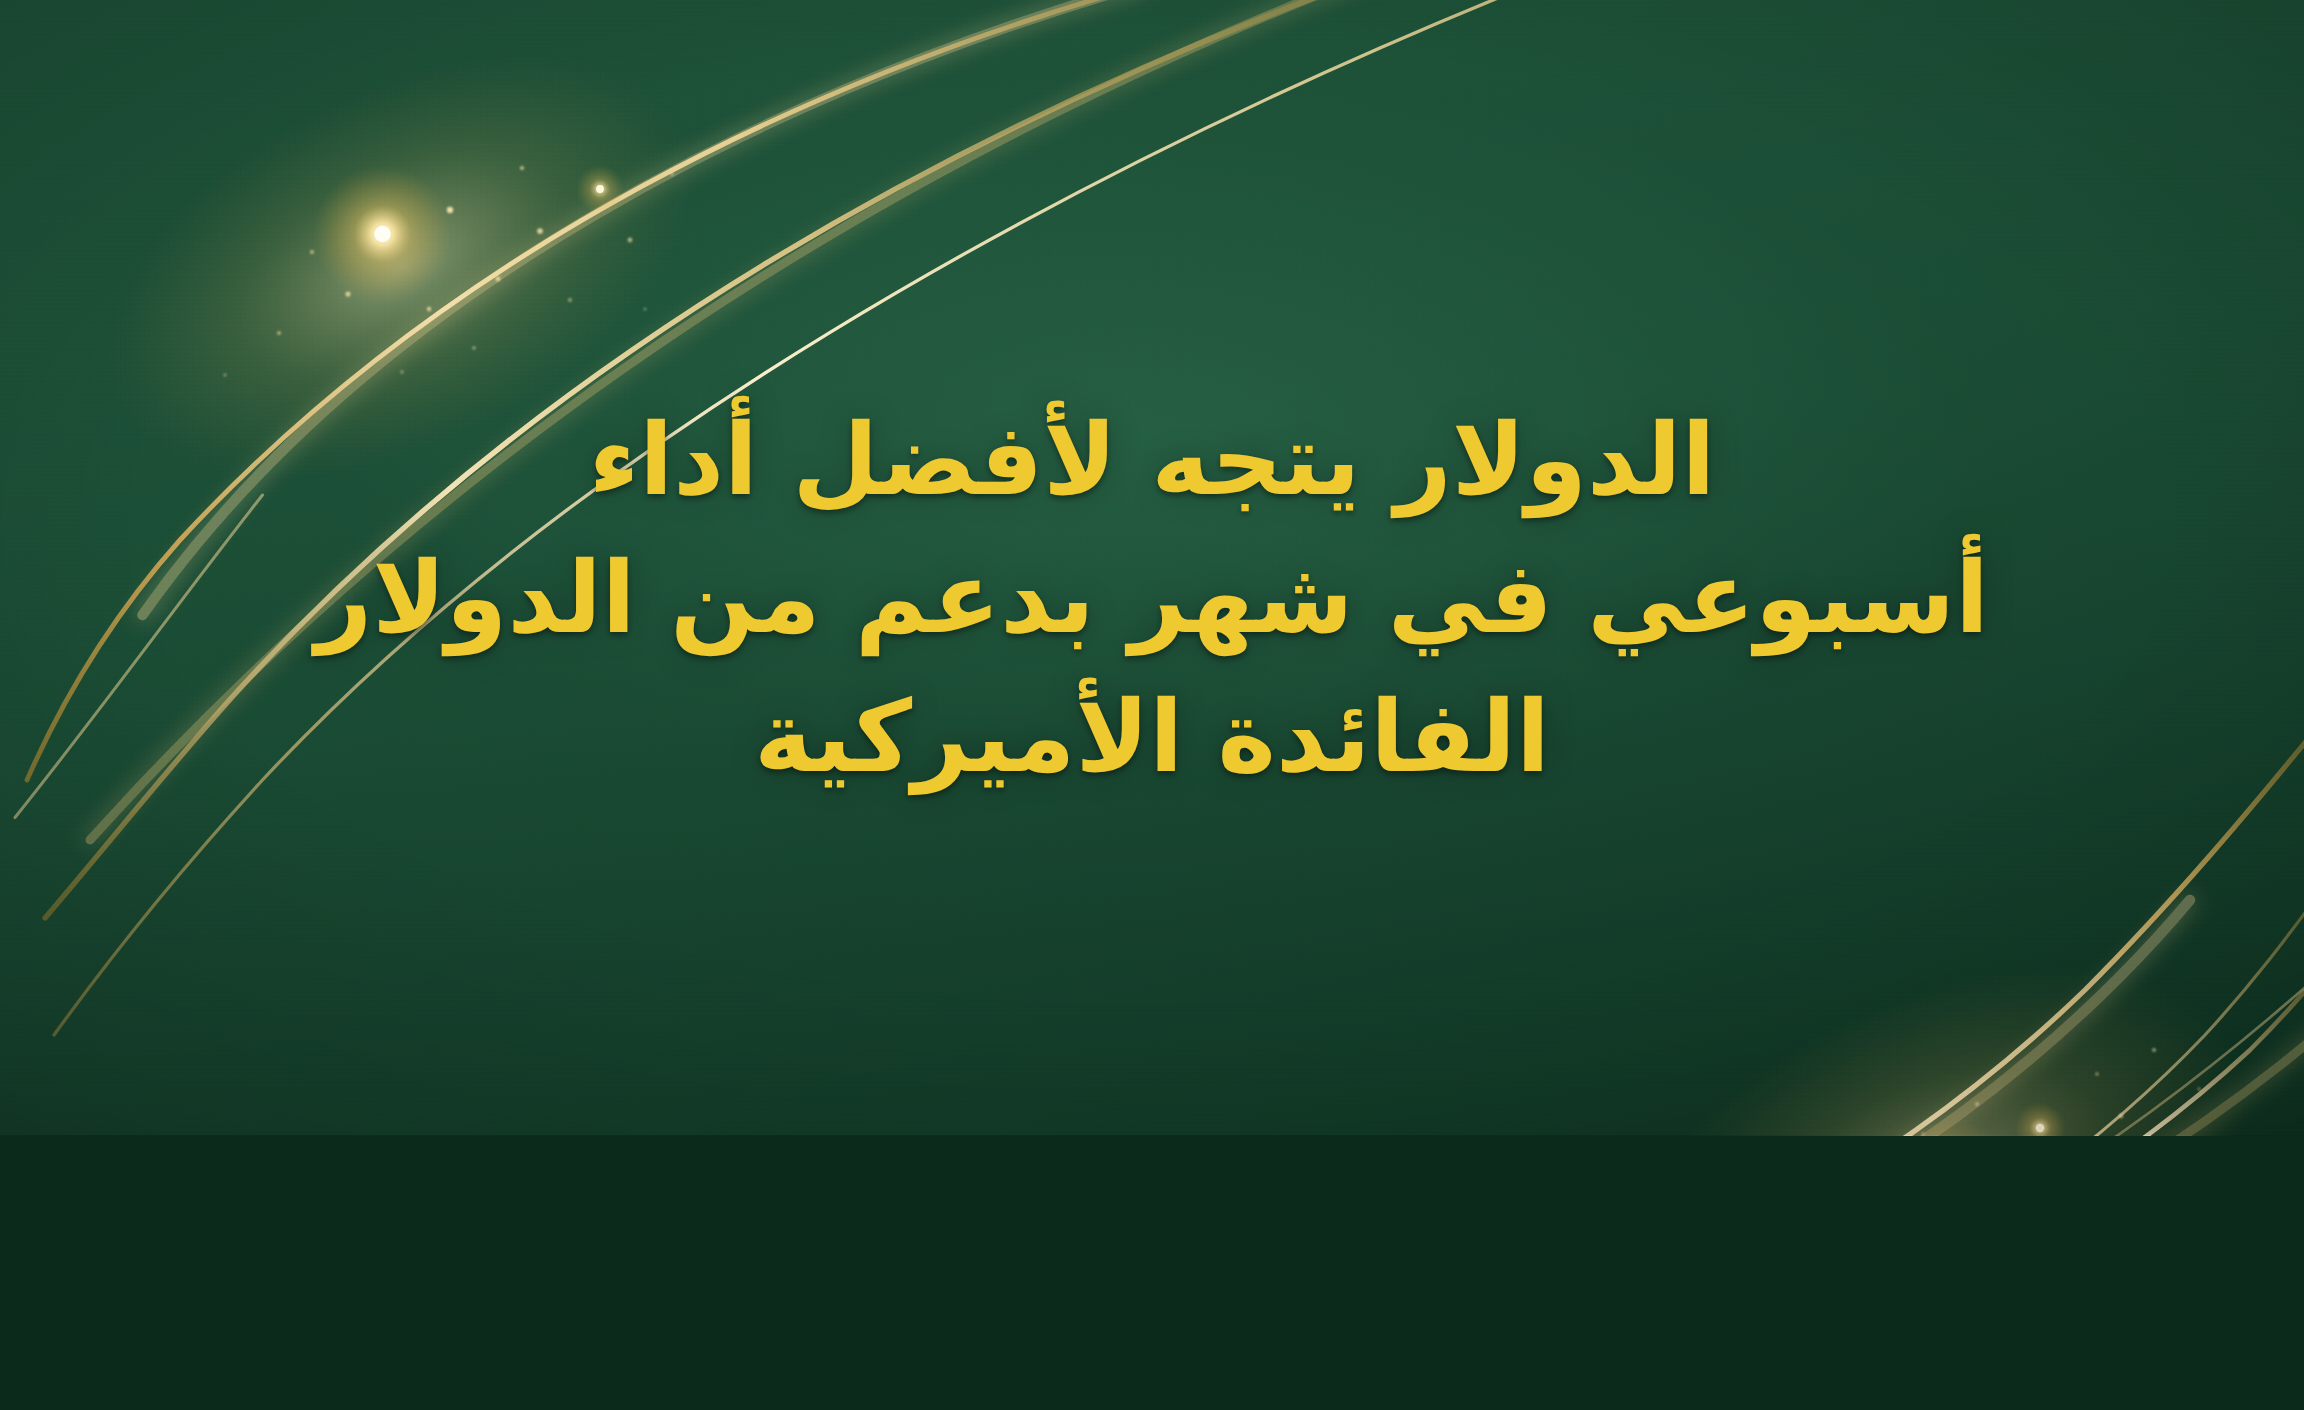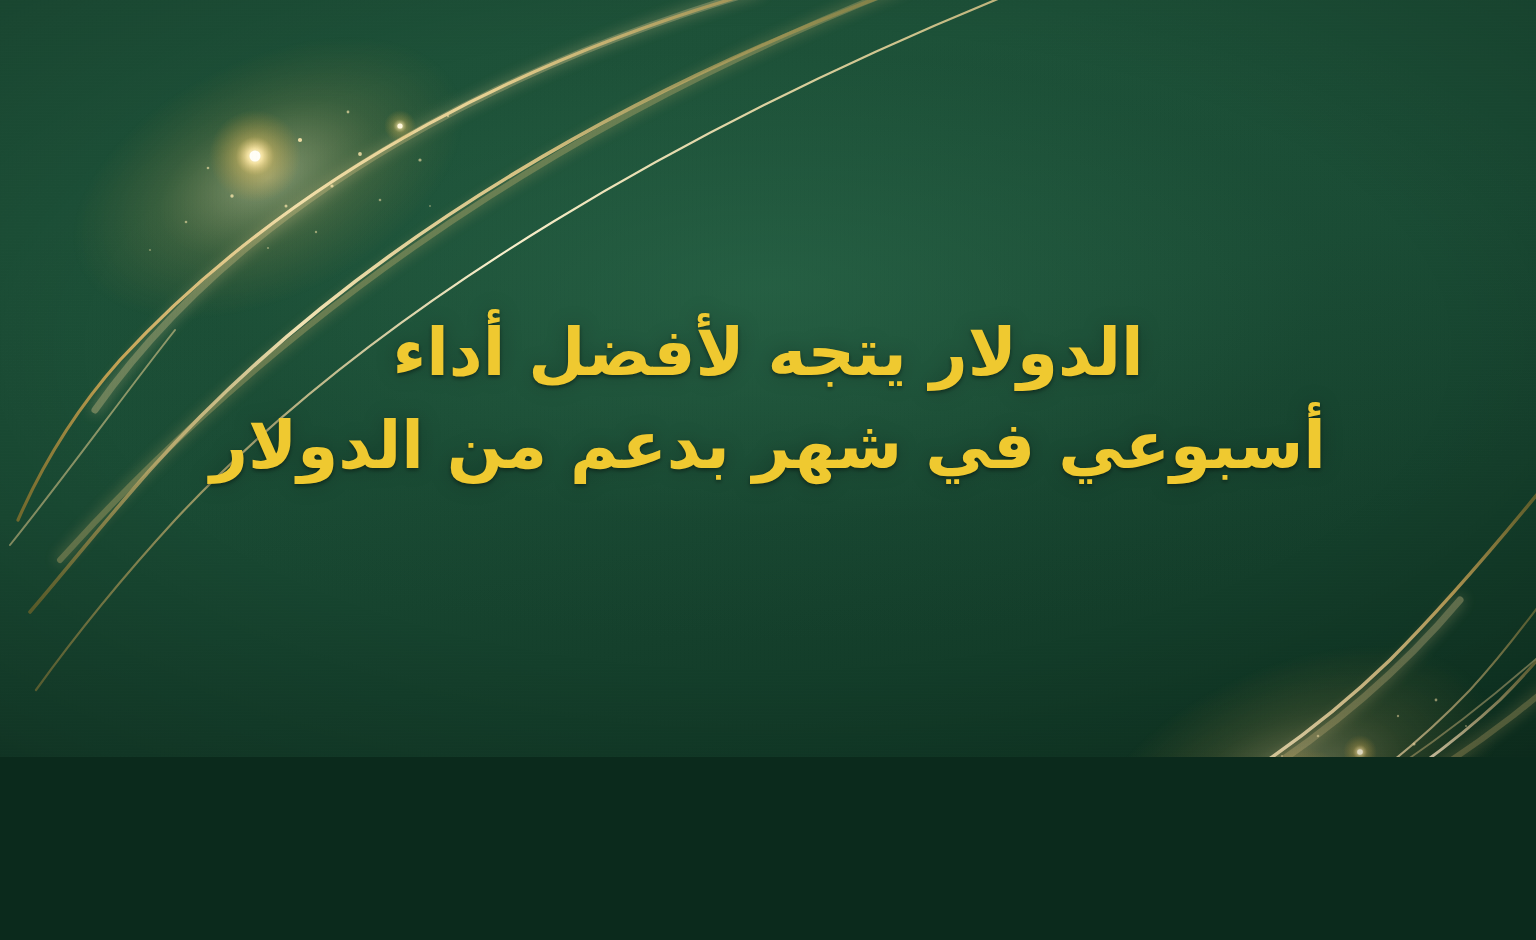--- a/index.html
+++ b/index.html
@@ -359,16 +359,17 @@
     </g>
   </svg>
 
   <div class="texture"></div>
   <div class="vignette"></div>
 
   <div class="content">
     <h1 class="headline">
       <span class="ln">الدولار يتجه لأفضل أداء</span>
       <span class="ln">أسبوعي في شهر بدعم من الدولار</span>
+      <span class="ln">الفائدة الأميركية</span>
     </h1>
   </div>
 
 </div>
 
 </body></html>

